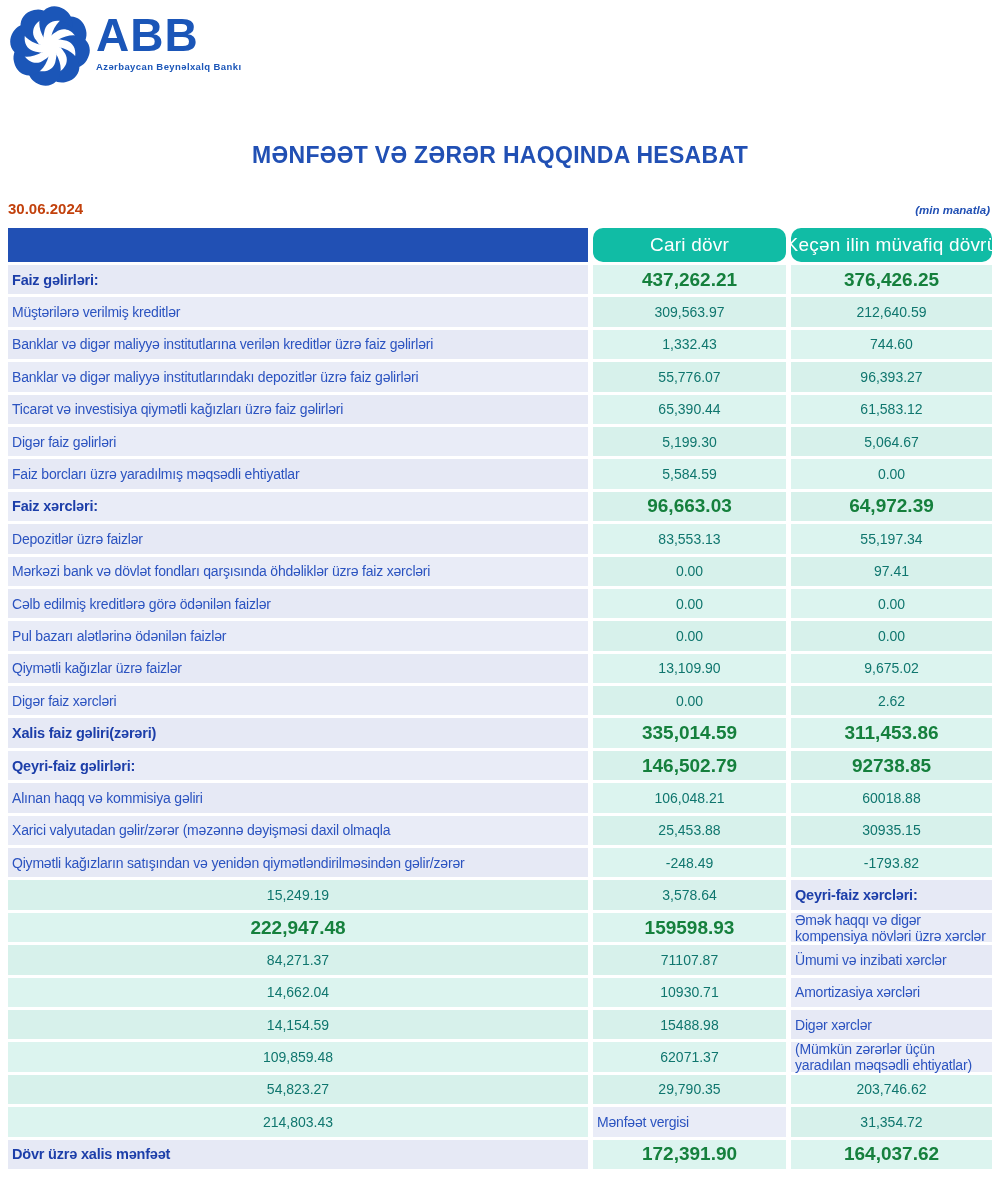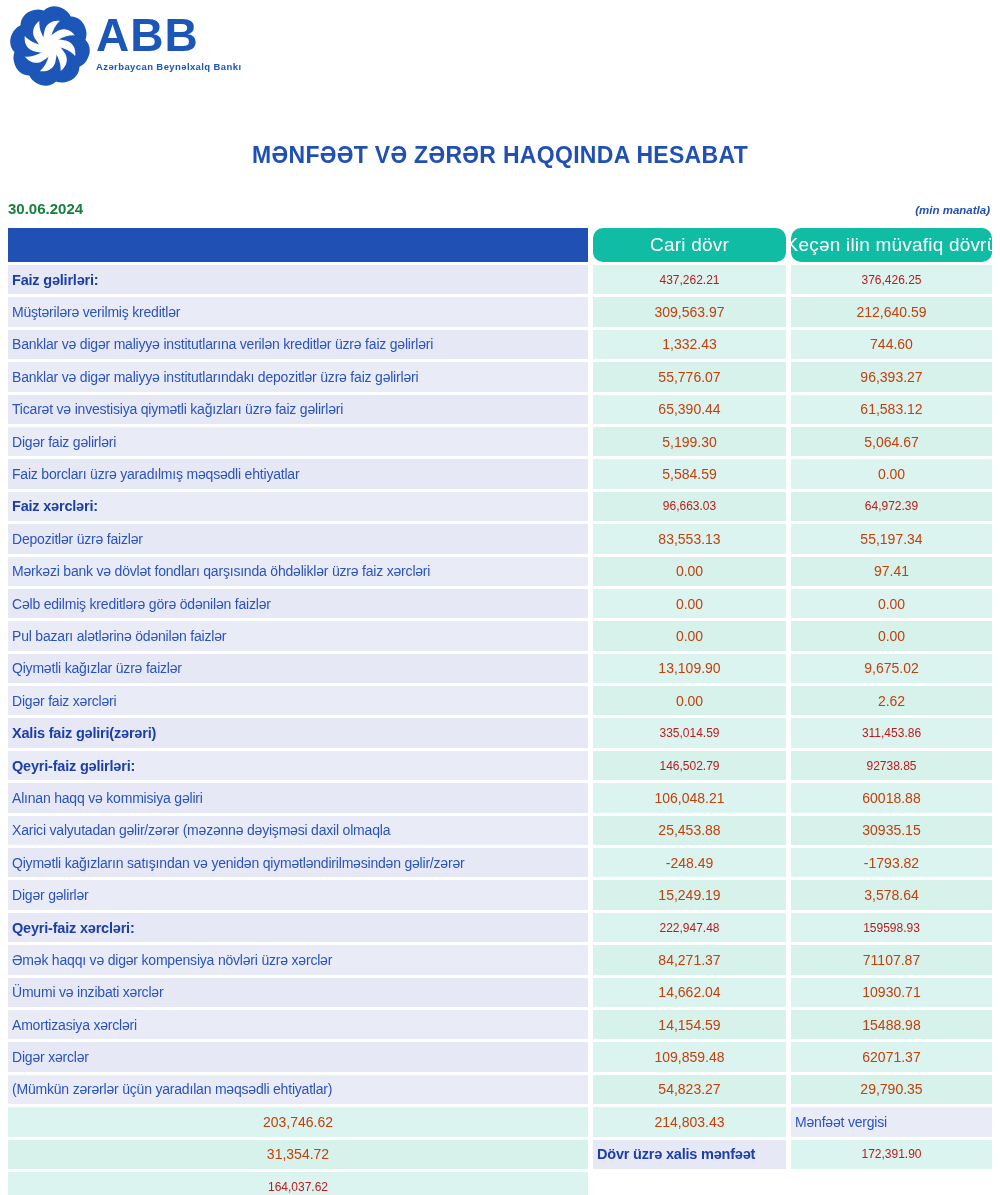--- a/index.html
+++ b/index.html
@@ -23,21 +23,21 @@
   .page-title{
     margin:56px 0 0 0;text-align:center;
     font-size:23px;font-weight:800;color:#2150b4;letter-spacing:0.3px;
     transform:scaleY(1.05);
   }
   
   .meta-row{
     display:flex;justify-content:space-between;align-items:baseline;
     margin-top:31px;padding:0 10px 0 8px;
   }
-  .report-date{font-size:15px;font-weight:600;color:#15803d;}
+  .report-date{font-size:15px;font-weight:600;color:#c2410c;}
   .unit-note{font-size:11.5px;font-style:italic;font-weight:600;color:#2150b4;}
   
   .fin-table{
     margin:11px 8px 0 8px;
     display:grid;
     grid-template-columns:1fr 193px 201px;
     grid-template-rows:34px;
     grid-auto-rows:29.4px;
     gap:3px 5px;
   }
@@ -48,26 +48,26 @@
     font-size:19px;font-weight:400;letter-spacing:0.2px;
     white-space:nowrap;
     border-radius:10px;
   }
   .lcell{
     background:#e6e9f5;display:flex;align-items:center;
     padding-left:4px;font-size:14px;color:#2b53c0;letter-spacing:-0.2px;
   }
   .vcell{
     background:#dcf4ef;display:flex;align-items:center;justify-content:center;
-    font-size:14px;color:#c2410c;font-variant-numeric:tabular-nums;
+    font-size:14px;color:#0f766e;font-variant-numeric:tabular-nums;
   }
   .row-alt.lcell{background:#e9ecf7;}
   .row-alt.vcell{background:#d7f1eb;}
   .row-bold.lcell{font-weight:700;color:#1c3ea9;font-size:14.5px;}
-  .row-bold.vcell{font-weight:400;color:#b91c1c;font-size:12px;}
+  .row-bold.vcell{font-weight:700;color:#15803d;font-size:19px;}
 </style>
 </head>
 <body>
 
 <header class="topbar">
   <div class="logo">
     <svg width="84" height="80" viewBox="-42 -40 84 80">
       <g fill="#1b56b8" id="petals">
           <path d="M 1 -9 C 8 -36, 32 -34, 36 -16 C 38 -8, 34 -1, 28 3 C 30 -12, 16 -22, 6 -14 C 3 -12, 1 -11, 1 -9 Z" transform="rotate(0)"></path>
           <path d="M 1 -9 C 8 -36, 32 -34, 36 -16 C 38 -8, 34 -1, 28 3 C 30 -12, 16 -22, 6 -14 C 3 -12, 1 -11, 1 -9 Z" transform="rotate(45)"></path>
@@ -147,21 +147,20 @@
     <div class="vcell row-bold row-alt">92738.85</div>
     <div class="lcell">Alınan haqq və kommisiya gəliri</div>
     <div class="vcell">106,048.21</div>
     <div class="vcell">60018.88</div>
     <div class="lcell row-alt">Xarici valyutadan gəlir/zərər (məzənnə dəyişməsi daxil olmaqla</div>
     <div class="vcell row-alt">25,453.88</div>
     <div class="vcell row-alt">30935.15</div>
     <div class="lcell">Qiymətli kağızların satışından və yenidən qiymətləndirilməsindən gəlir/zərər</div>
     <div class="vcell">-248.49</div>
     <div class="vcell">-1793.82</div>
-    <div class="lcell row-alt">Digər gəlirlər</div>
     <div class="vcell row-alt">15,249.19</div>
     <div class="vcell row-alt">3,578.64</div>
     <div class="lcell row-bold">Qeyri-faiz xərcləri:</div>
     <div class="vcell row-bold">222,947.48</div>
     <div class="vcell row-bold">159598.93</div>
     <div class="lcell row-alt">Əmək haqqı və digər kompensiya növləri üzrə xərclər</div>
     <div class="vcell row-alt">84,271.37</div>
     <div class="vcell row-alt">71107.87</div>
     <div class="lcell">Ümumi və inzibati xərclər</div>
     <div class="vcell">14,662.04</div>

